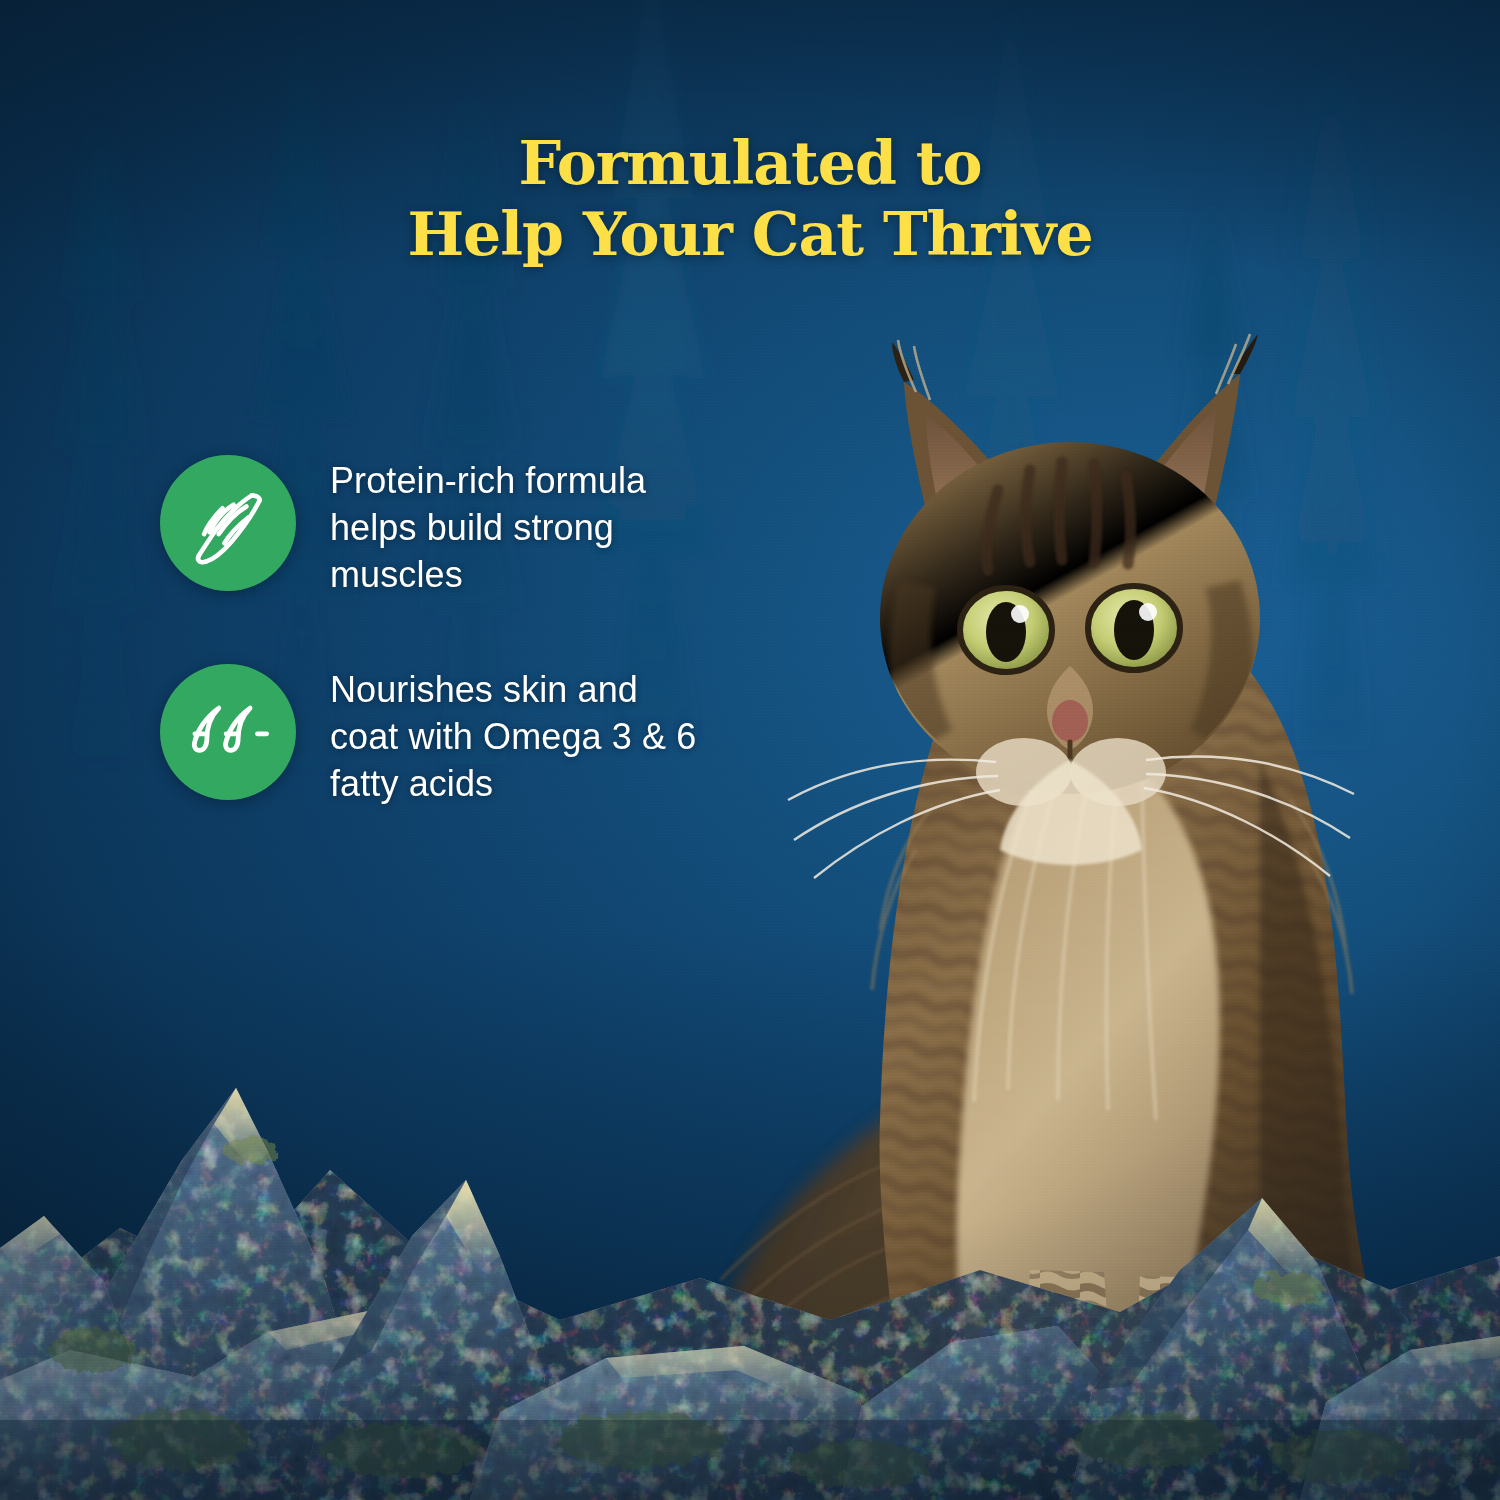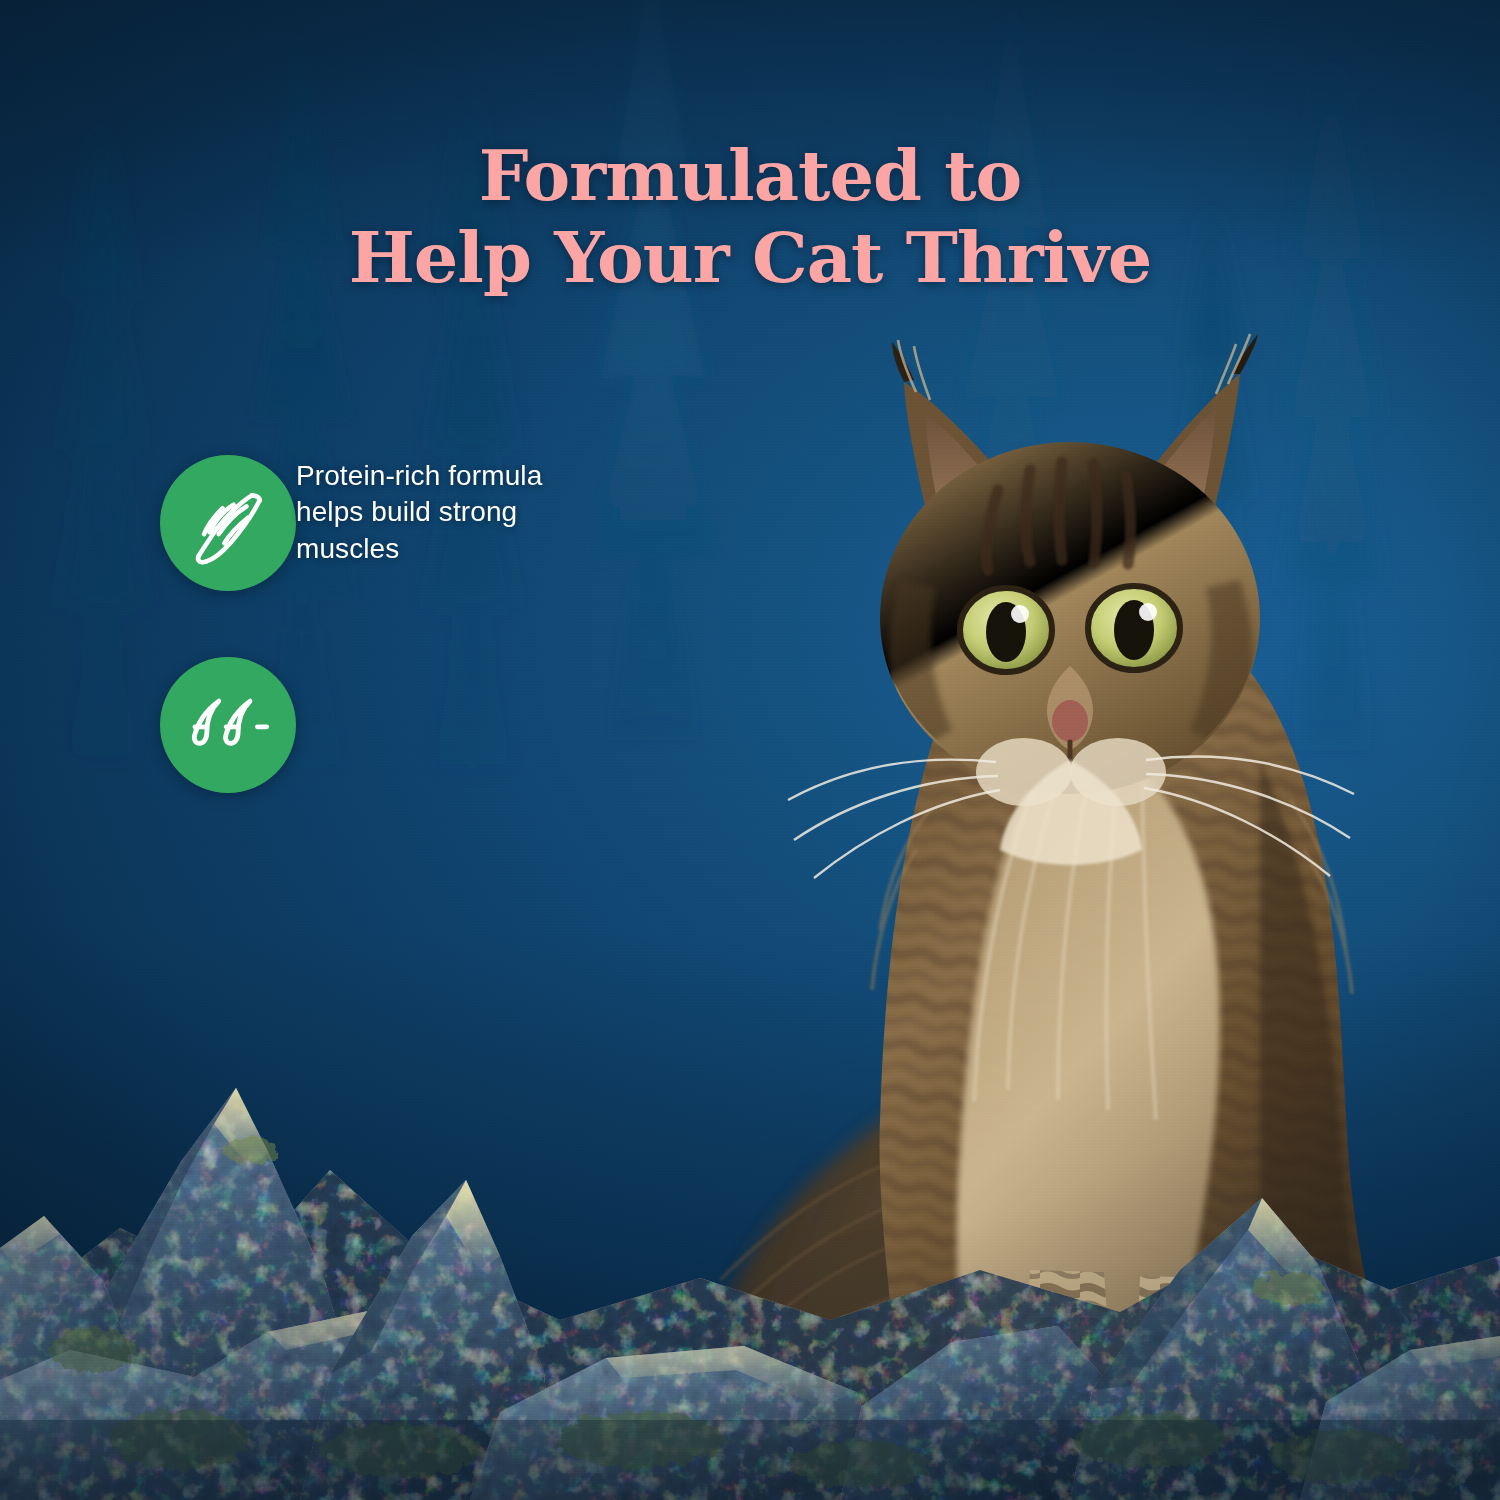--- a/index.html
+++ b/index.html
@@ -25,36 +25,36 @@
   #grain{
     opacity:.16;mix-blend-mode:overlay;
     background-image:
       repeating-linear-gradient(0deg, rgba(255,255,255,.10) 0 1px, rgba(0,0,0,0) 1px 3px),
       repeating-linear-gradient(90deg, rgba(255,255,255,.07) 0 1px, rgba(0,0,0,0) 1px 4px);
   }
 
   
   #headline{
     position:absolute;left:0;right:0;top:88px;text-align:center;
-    font-family:"DejaVu Serif", serif;font-weight:bold;color:#fca5a5;
-    font-size:70px;line-height:1.18;letter-spacing:-1px;
+    font-family:"DejaVu Serif", serif;font-weight:bold;color:#fde047;
+    font-size:60px;line-height:1.18;letter-spacing:-1px;
     text-shadow:0 2px 10px rgba(3,20,36,.55);
     white-space:pre-line;
   }
 
   #bullets{position:absolute;left:160px;top:455px;width:640px;}
   .bullet{display:flex;align-items:flex-start;margin-bottom:66px;}
   .badge{
     flex:0 0 auto;width:136px;height:136px;border-radius:50%;
     display:flex;align-items:center;justify-content:center;
     box-shadow:0 3px 14px rgba(2,18,32,.40);
   }
   .btext{
-    padding-top:3px;color:#fff;
-    font-size:28px;line-height:1.30;font-weight:400;
+    margin-left:34px;padding-top:3px;color:#fff;
+    font-size:36px;line-height:1.30;font-weight:400;
     text-shadow:0 1px 6px rgba(4,22,38,.6);
     letter-spacing:.1px;white-space:pre-line;
   }
 
   
   #rocks{position:absolute;left:0;right:0;bottom:0;height:480px;}
   #cat{position:absolute;}
 </style>
 </head>
 <body>
@@ -401,17 +401,20 @@
         <svg viewBox="0 0 100 100" width="92" height="92" aria-hidden="true">
           <g fill="none" stroke="#ffffff" stroke-width="5.2" stroke-linecap="round" stroke-linejoin="round">
             <path d="M14 52 L24 52"></path>
             <path d="M48 52 L58 52"></path>
             <path d="M82 52 L92 52"></path>
             <path d="M40 24 C30 34 27 46 27 58 C27 66 23 70 19 70 C15 70 12 66 14 60 C17 48 26 34 40 24 Z"></path>
             <path d="M74 24 C64 34 61 46 61 58 C61 66 57 70 53 70 C49 70 46 66 48 60 C51 48 60 34 74 24 Z"></path>
           </g>
         </svg>
       </div>
+      <div class="btext">Nourishes skin and
+coat with Omega 3 &amp; 6
+fatty acids</div>
     </div>
 
 
   </div>
 </div>
 
 </body></html>

